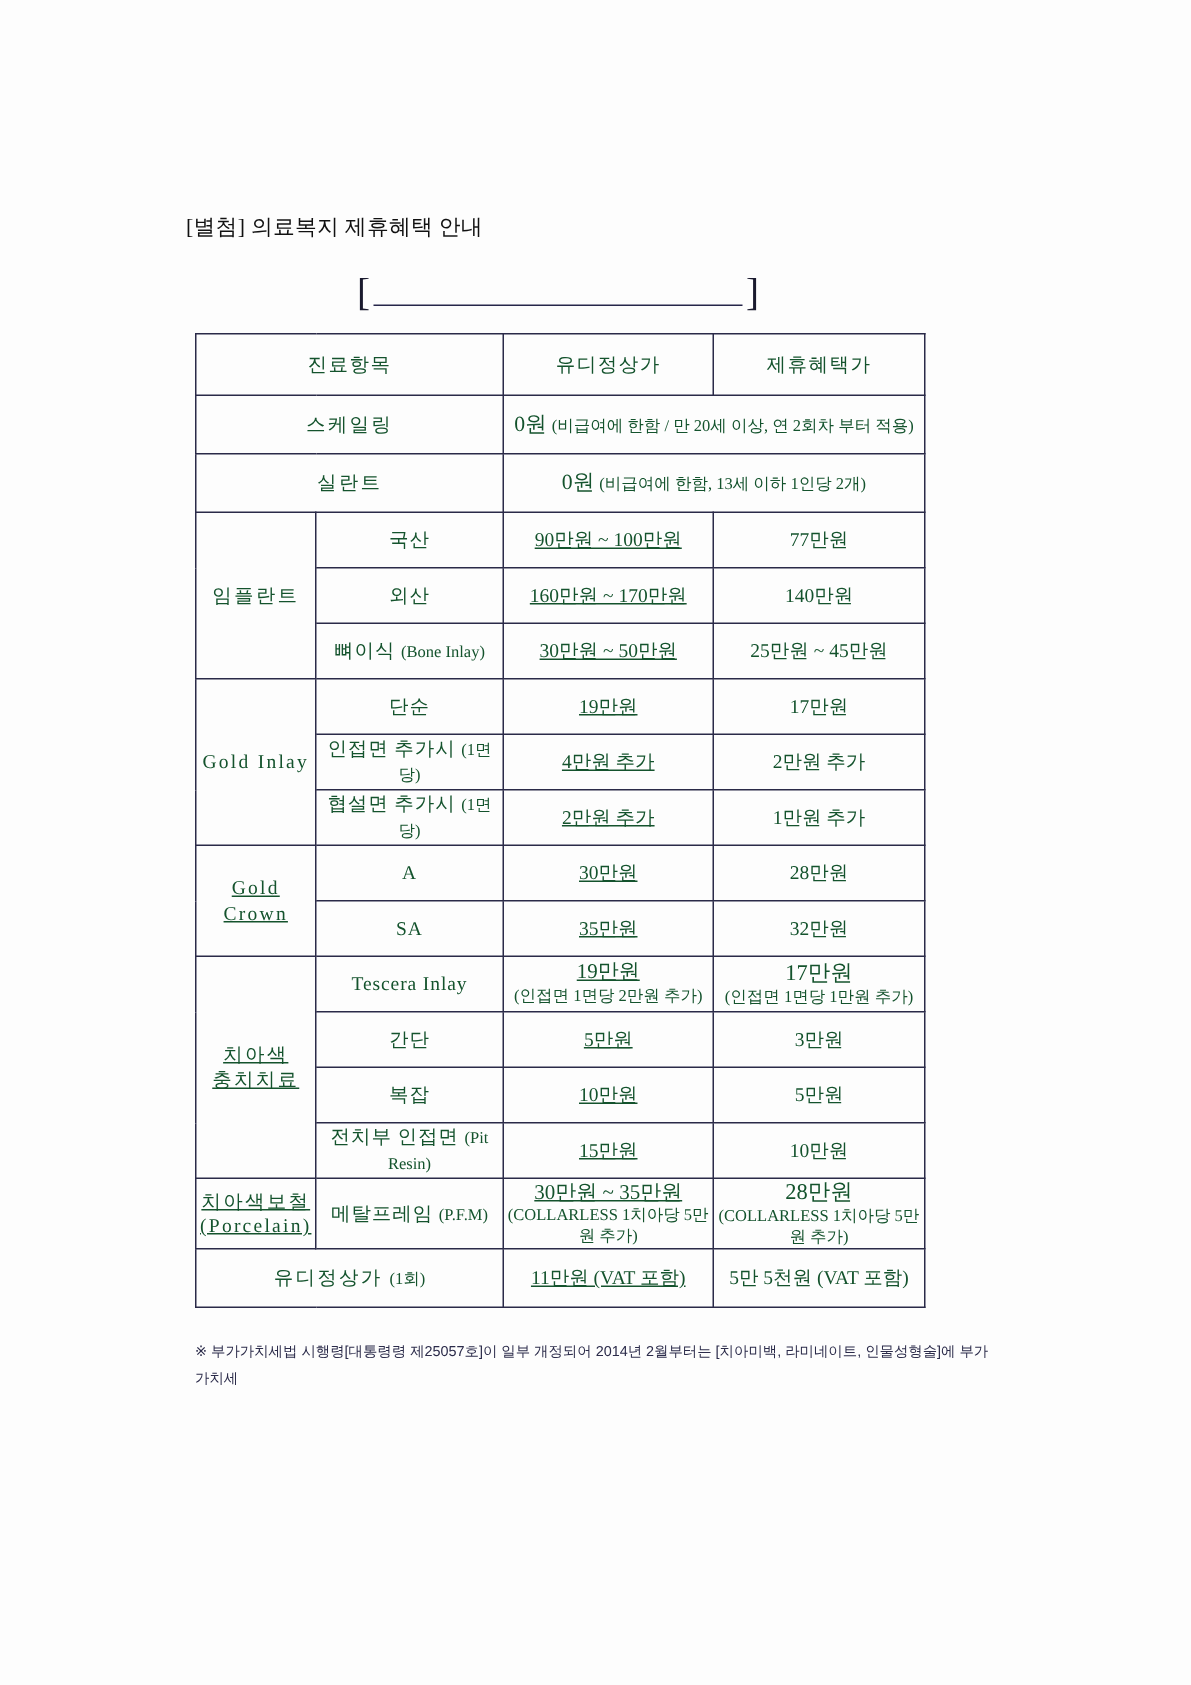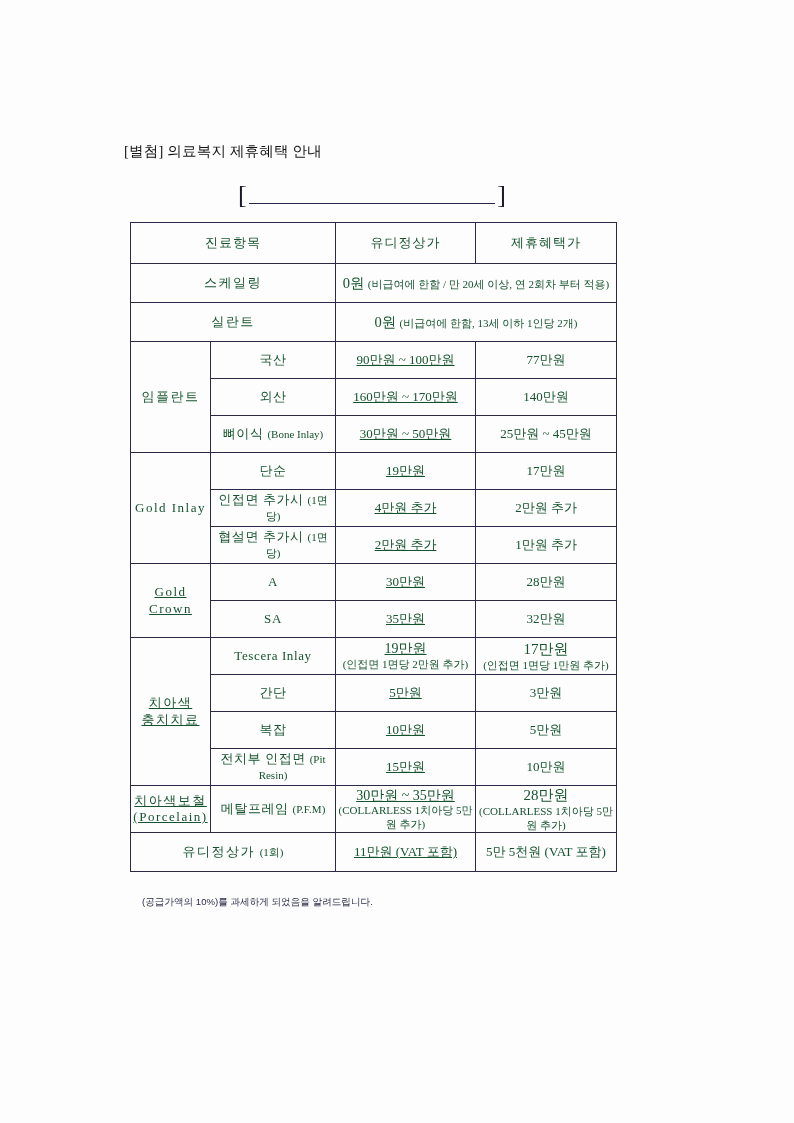--- a/index.html
+++ b/index.html
@@ -280,16 +280,16 @@
           <span>유디정상가</span>
           <span class="small">(1회)</span>
         </td>
         <td class="cell-pad amount">11만원 (VAT 포함)</td>
         <td class="cell-pad amount-big benefit">5만 5천원 (VAT 포함)</td>
       </tr>
     </tbody>
   </table>
 
   <div class="note">
-    <div class="l2">(공급가액의 10%)를 과세하게 되었음을 알려드립니다.</div>
+    <div class="l1">※ 부가가치세법 시행령[대통령령 제25057호]이 일부 개정되어 2014년 2월부터는 [치아미백, 라미네이트, 인물성형술]에 부가가치세</div>
   </div>
 
 </div>
 
 </body></html>

